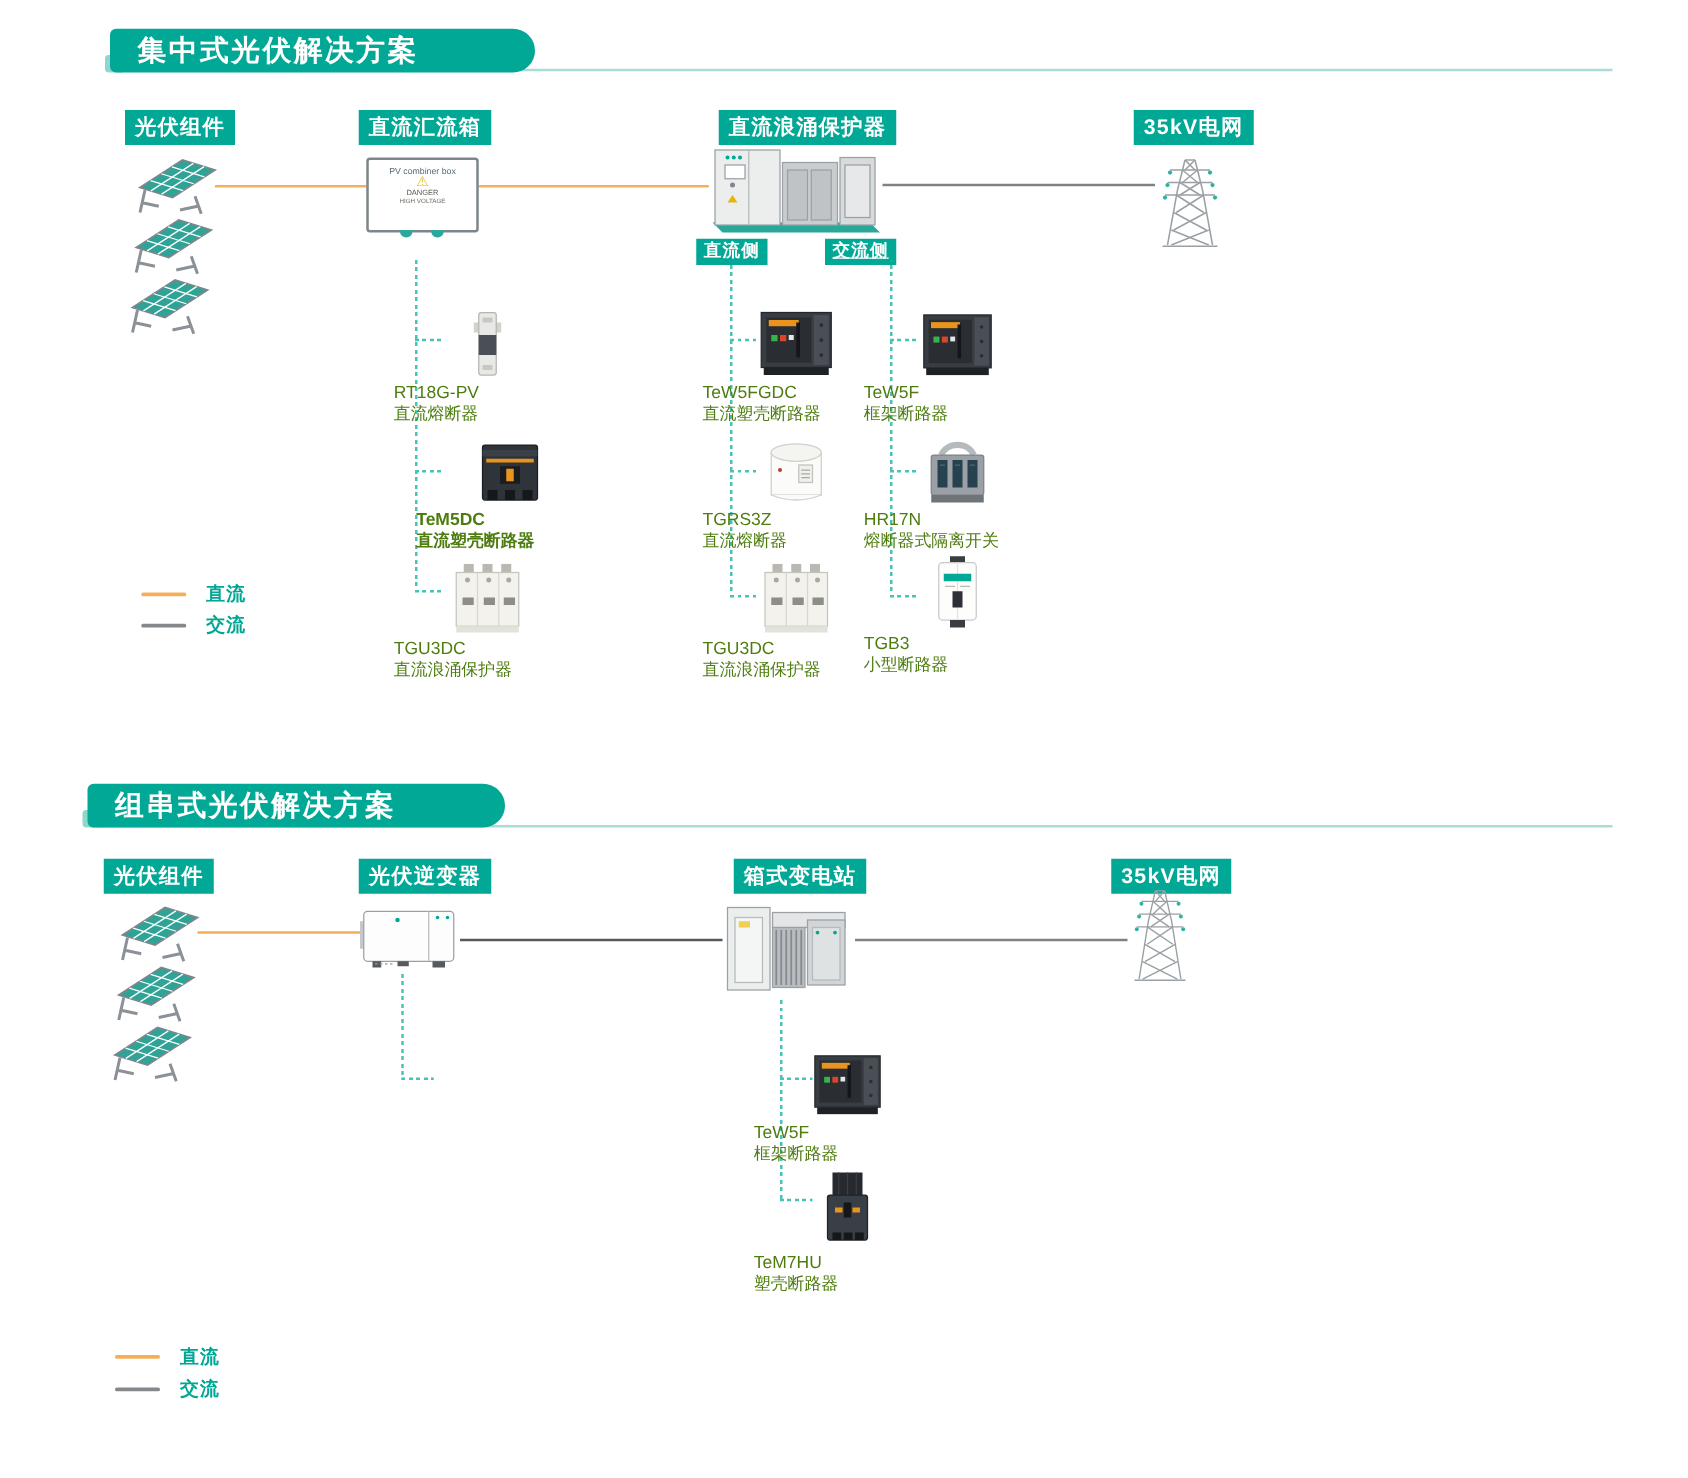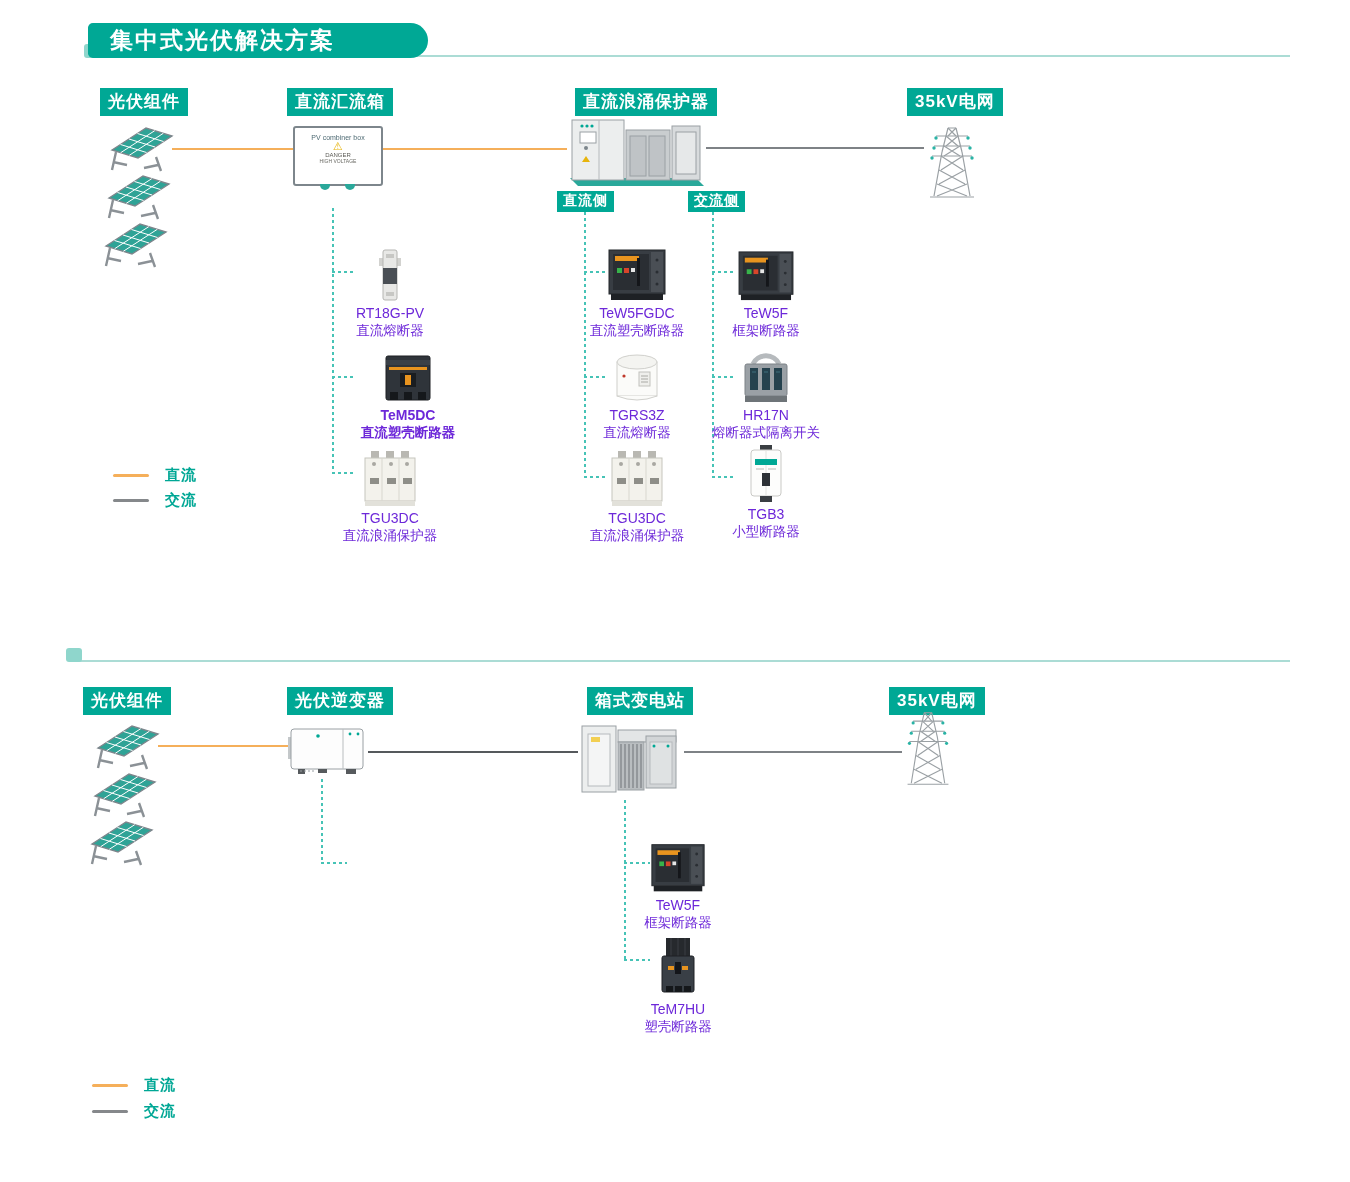--- a/index.html
+++ b/index.html
@@ -26,21 +26,21 @@
     position:absolute;background:#00A895;color:#ffffff;font-size:14px;font-weight:bold;
     padding:1px 6px 2px 6px;letter-spacing:1px;white-space:nowrap;
   }
   
   .hline{position:absolute;height:2px;}
   .hline.dc{background:#F5AF5A;}
   .hline.ac{background:#7e8286;}
   .vdash{position:absolute;width:2px;background:repeating-linear-gradient(to bottom,#46c3b6 0 3px,transparent 3px 6px);}
   .hdash{position:absolute;height:2px;background:repeating-linear-gradient(to right,#46c3b6 0 3px,transparent 3px 6px);}
   
-  .prod{position:absolute;width:150px;text-align:center;color:#6d28d9;}
+  .prod{position:absolute;width:150px;color:#4d7c0f;}
   .prod .icon-wrap{display:flex;align-items:flex-end;justify-content:center;}
   .prod .model{font-size:14px;line-height:17px;margin-top:3px;}
   .prod .desc{font-size:13.5px;line-height:17px;}
   
   .combiner{
     position:absolute;background:#ffffff;border:2px solid #7d868c;border-radius:3px;
     text-align:center;color:#5f7078;
   }
   .combiner .cb1{font-size:7px;margin-top:6px;color:#4f6b74;}
   .combiner .cb-tri{font-size:11px;line-height:11px;color:#e7b40c;}
@@ -126,21 +126,21 @@
       <circle cx="12" cy="14" r="1.7"></circle>
         <circle cx="44" cy="14" r="1.7"></circle>
       <circle cx="10" cy="24" r="1.7"></circle>
         <circle cx="46" cy="24" r="1.7"></circle>
       <circle cx="8" cy="34" r="1.7"></circle>
         <circle cx="48" cy="34" r="1.7"></circle>
     </g>
   </svg>
 
   <div class="side-label" style="left:557px;top:191px;">直流侧</div>
-  <div class="side-label" style="left:688px;top:191px;text-decoration:underline;">交流侧</div>
+  <div class="side-label" style="left:660px;top:191px;text-decoration:underline;">交流侧</div>
 
   <div class="vdash" style="left:332px;top:208px;height:265px;"></div>
   <div class="hdash" style="left:332px;top:271px;width:24px;"></div>
   <div class="hdash" style="left:332px;top:376px;width:24px;"></div>
   <div class="hdash" style="left:332px;top:472px;width:24px;"></div>
 
   <div class="vdash" style="left:584px;top:212px;height:265px;"></div>
   <div class="hdash" style="left:584px;top:271px;width:24px;"></div>
   <div class="hdash" style="left:584px;top:376px;width:24px;"></div>
   <div class="hdash" style="left:584px;top:476px;width:24px;"></div>
@@ -323,20 +323,21 @@
   <div class="legend-row" style="left:113px;top:466px;">
     <div class="legend-line dc"></div>
     <div class="legend-text">直流</div>
   </div>
   <div class="legend-row" style="left:113px;top:491px;">
     <div class="legend-line ac"></div>
     <div class="legend-text">交流</div>
   </div>
 
   <div class="sec-title-fold" style="left:66px;top:648px;"></div>
+  <div class="sec-title" style="left:70px;top:627px;width:312px;">组串式光伏解决方案</div>
   <div class="sec-underline" style="left:78px;top:660px;width:1212px;"></div>
 
   <div class="stage-label" style="left:83px;top:687px;">光伏组件</div>
   <div class="stage-label" style="left:287px;top:687px;">光伏逆变器</div>
   <div class="stage-label" style="left:587px;top:687px;">箱式变电站</div>
   <div class="stage-label" style="left:889px;top:687px;">35kV电网</div>
 
   <svg class="abs" style="left:86px;top:724px;" width="76" height="46" viewBox="0 0 76 46">
     <path d="M16 26 L12 44 M13 36 L27 39 M56 31 L61 45 M58 39 L44 42" stroke="#8b9196" stroke-width="2.4" fill="none"></path>
     <polygon points="12,24 46,2 72,10 38,32" fill="#2fa396" stroke="#7d868c" stroke-width="1.4"></polygon>

